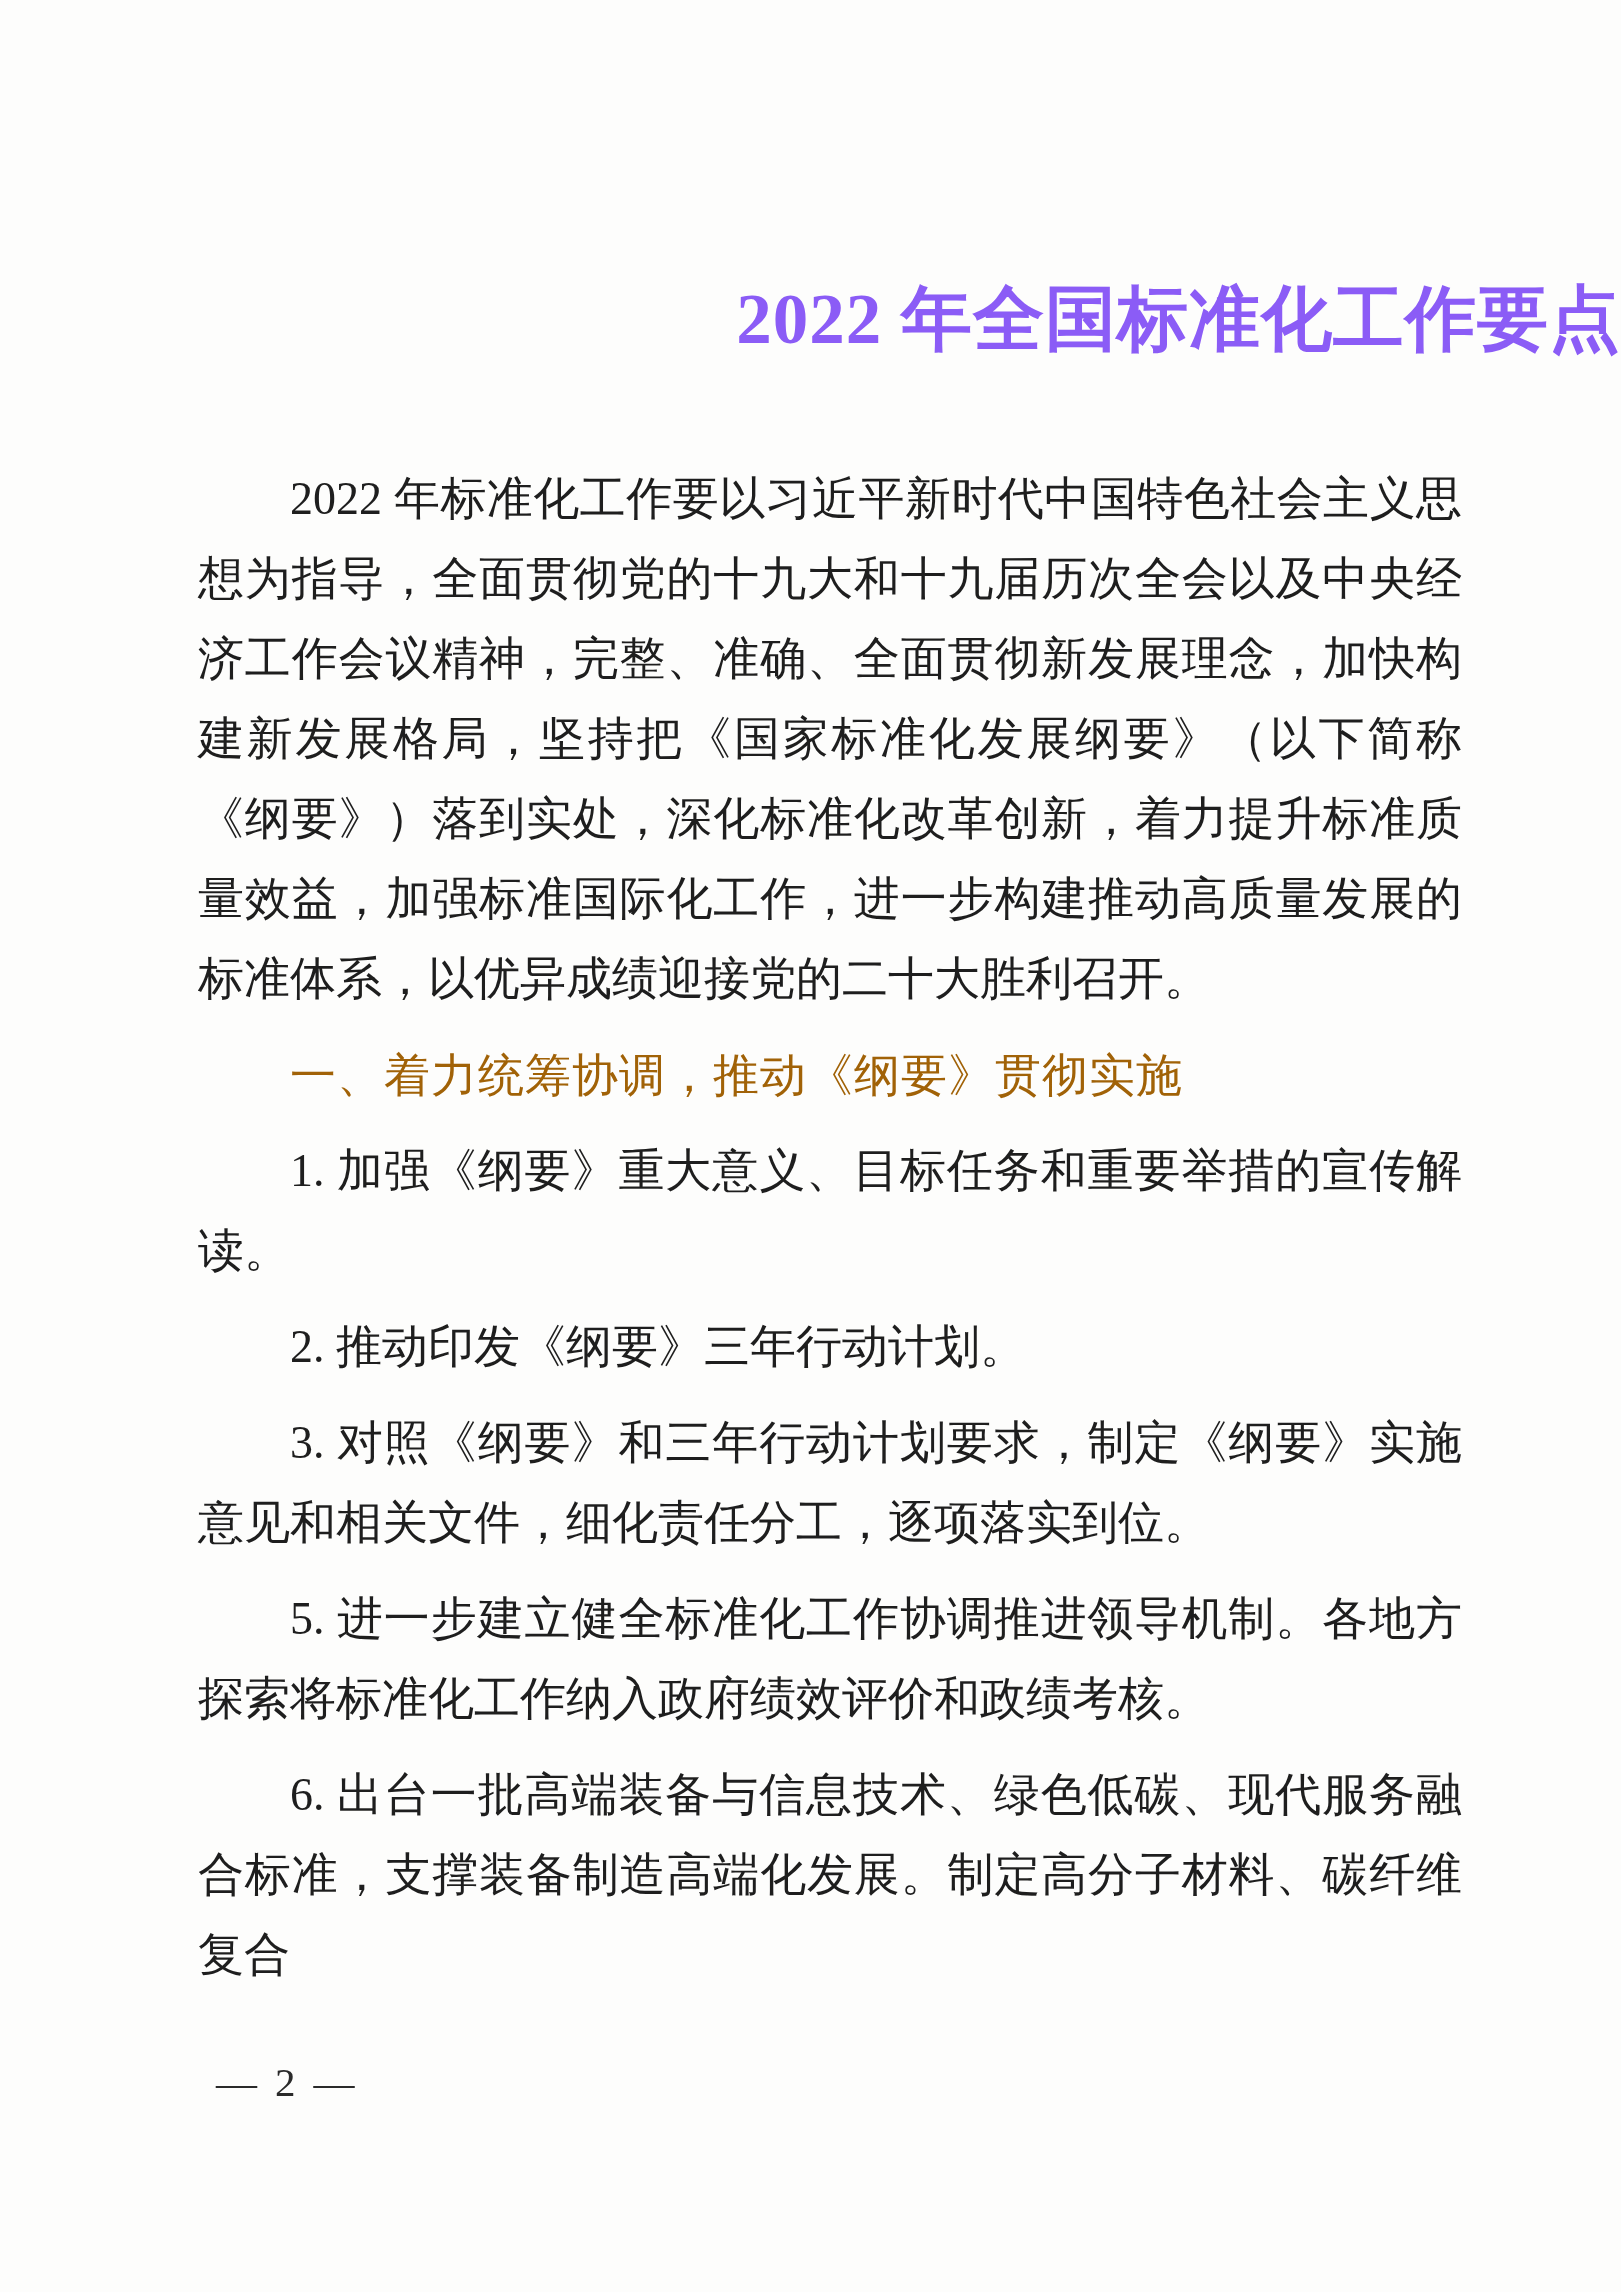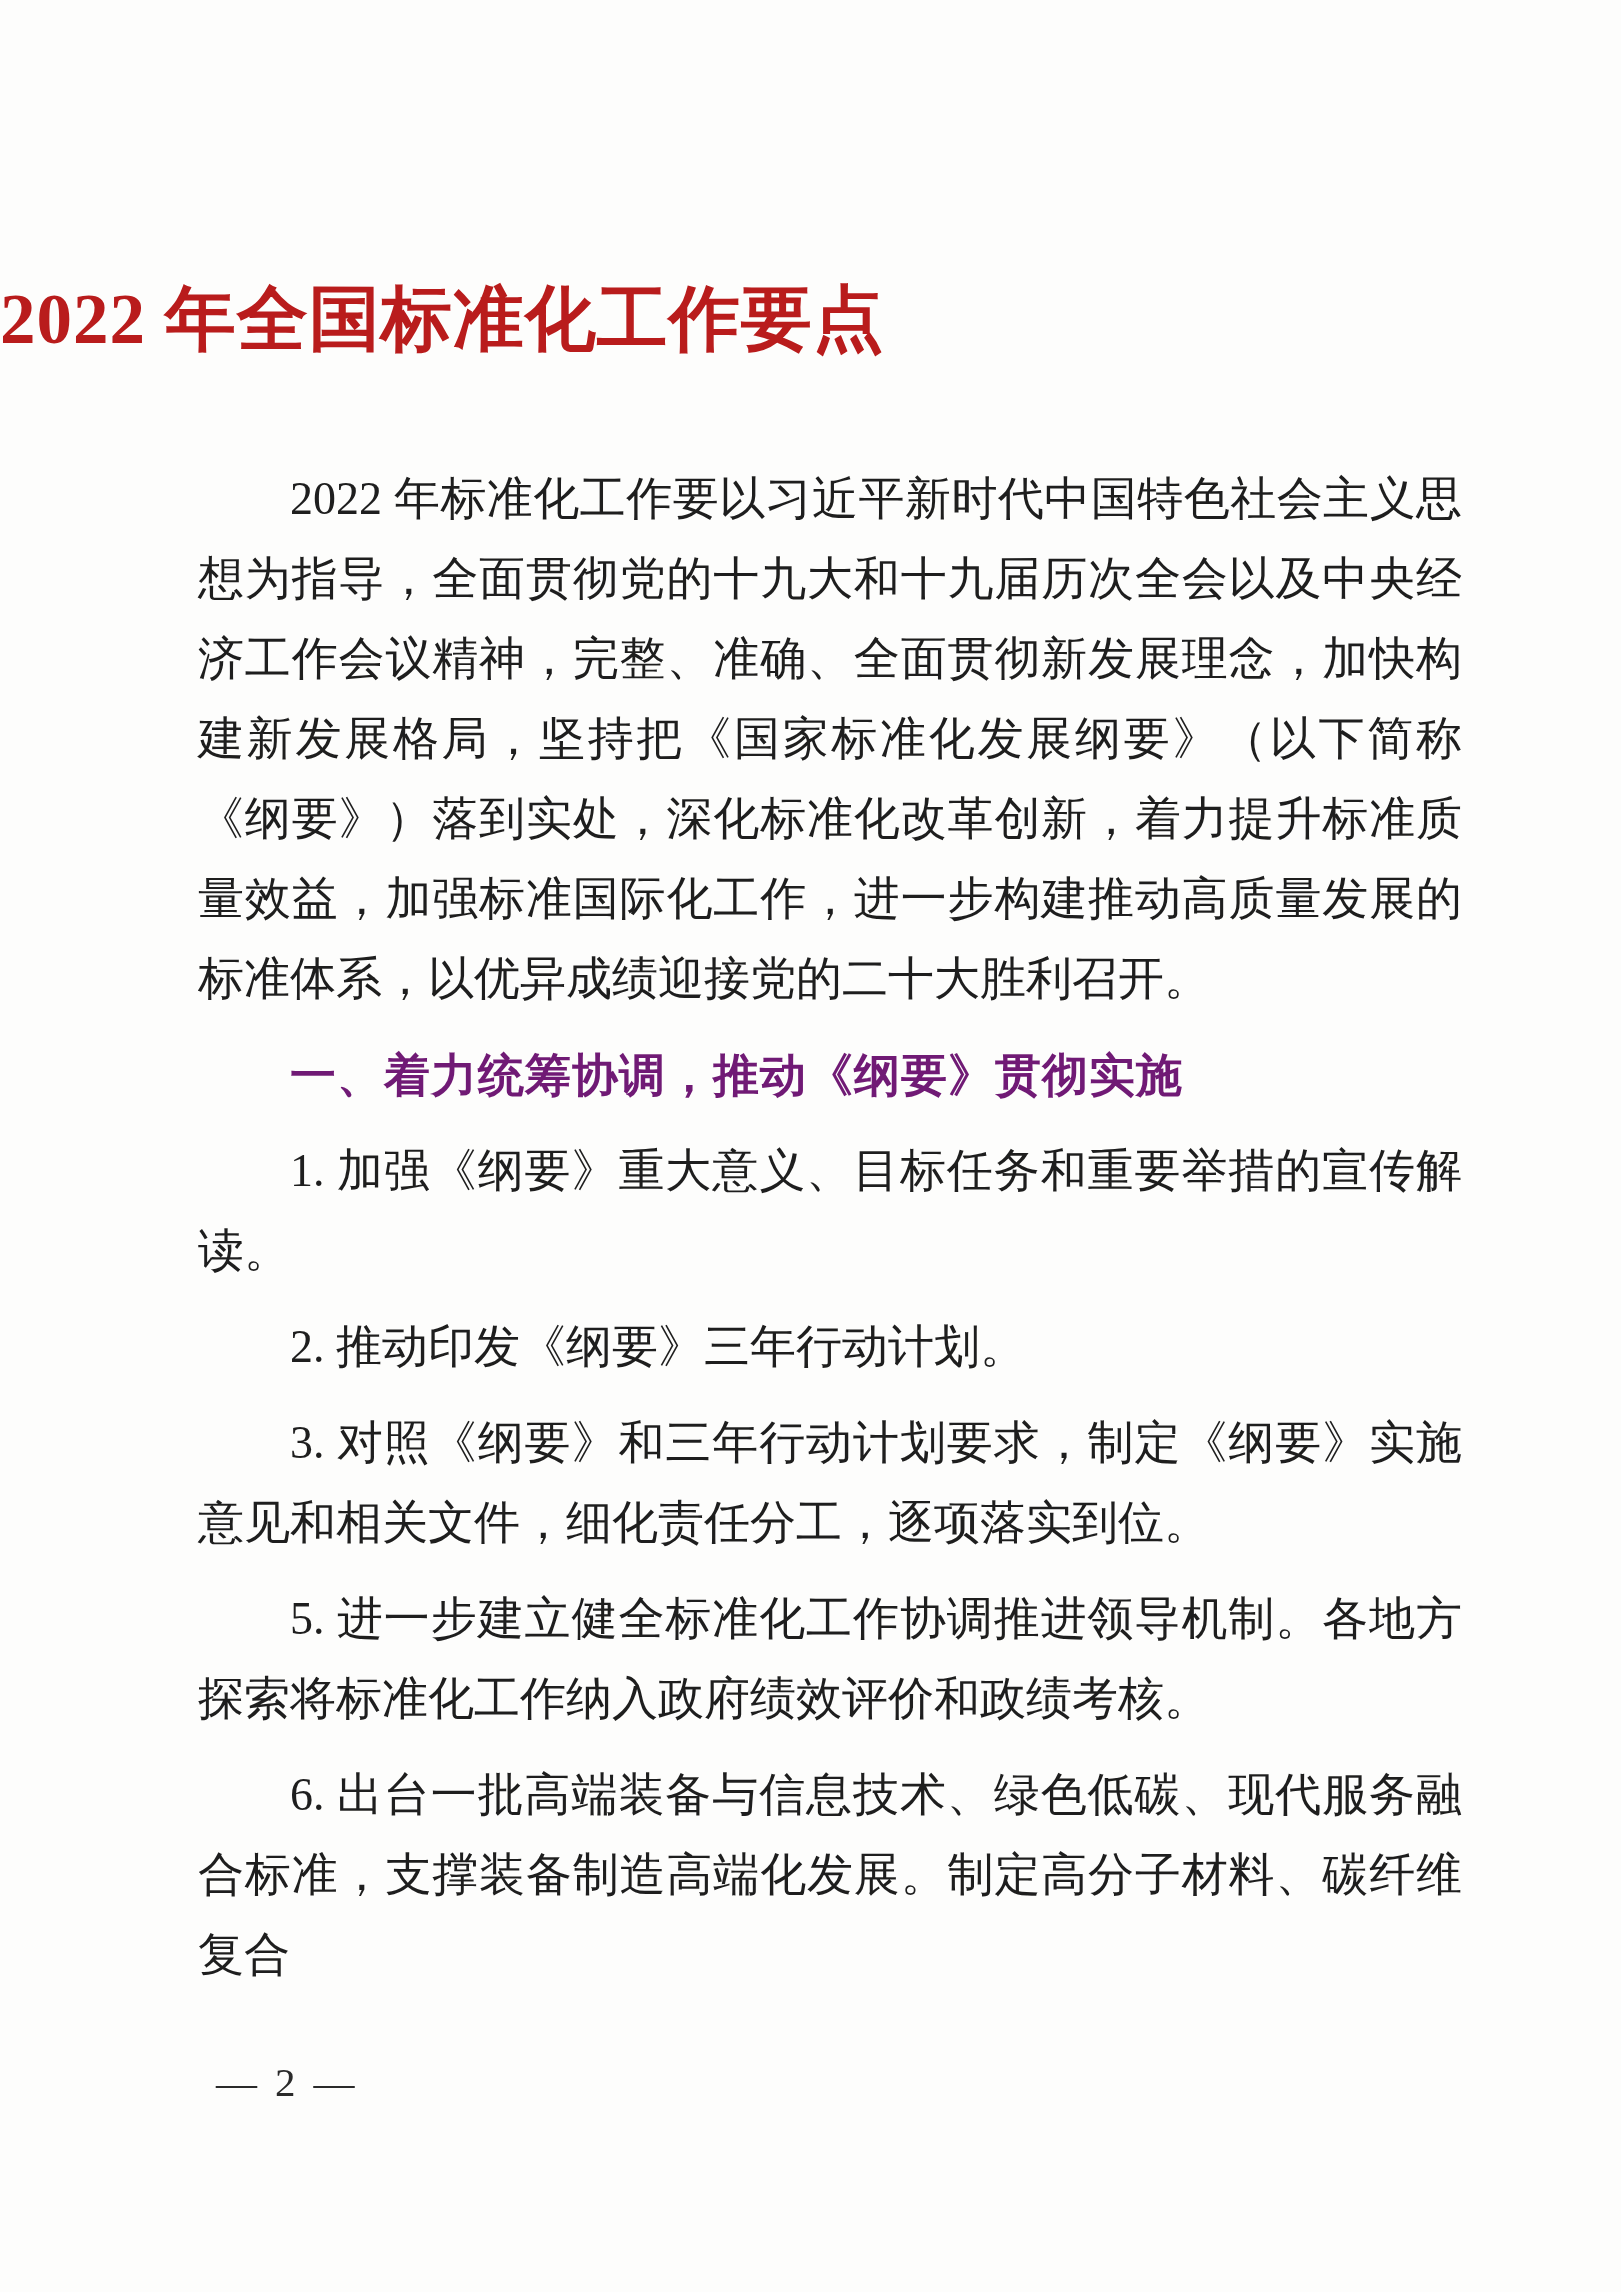--- a/index.html
+++ b/index.html
@@ -17,49 +17,49 @@
     color: #1b1b1b;
     font-family: "Liberation Serif", serif;
     overflow: hidden;
   }
 
   .doc-title {
     position: absolute;
     top: 272px;
     left: 0;
     width: 100%;
-    text-align: left;
+    text-align: right;
     font-family: "Liberation Serif", serif;
     font-weight: 700;
     font-size: 71px;
     line-height: 94px;
     letter-spacing: 1px;
-    color: #b91c1c;
+    color: #8b5cf6;
   }
 
   .doc-body {
     position: absolute;
     top: 443px;
     left: 182px;
     width: 1296px;
     font-size: 46px;
     line-height: 80px;
     text-align: justify;
     color: #1e1e1e;
   }
 
   .para {
     text-indent: 92px; 
     margin: 16px;
   }
 
   .para.section-heading {
     font-family: "Liberation Sans", sans-serif;
-    font-weight: 700;
-    color: #701a75;
+    font-weight: 400;
+    color: #a16207;
     letter-spacing: 1px;
   }
 
   .page-number {
     position: absolute;
     left: 216px;
     top: 2058px;
     font-size: 41px;
     line-height: 49px;
     letter-spacing: 3.9px;

